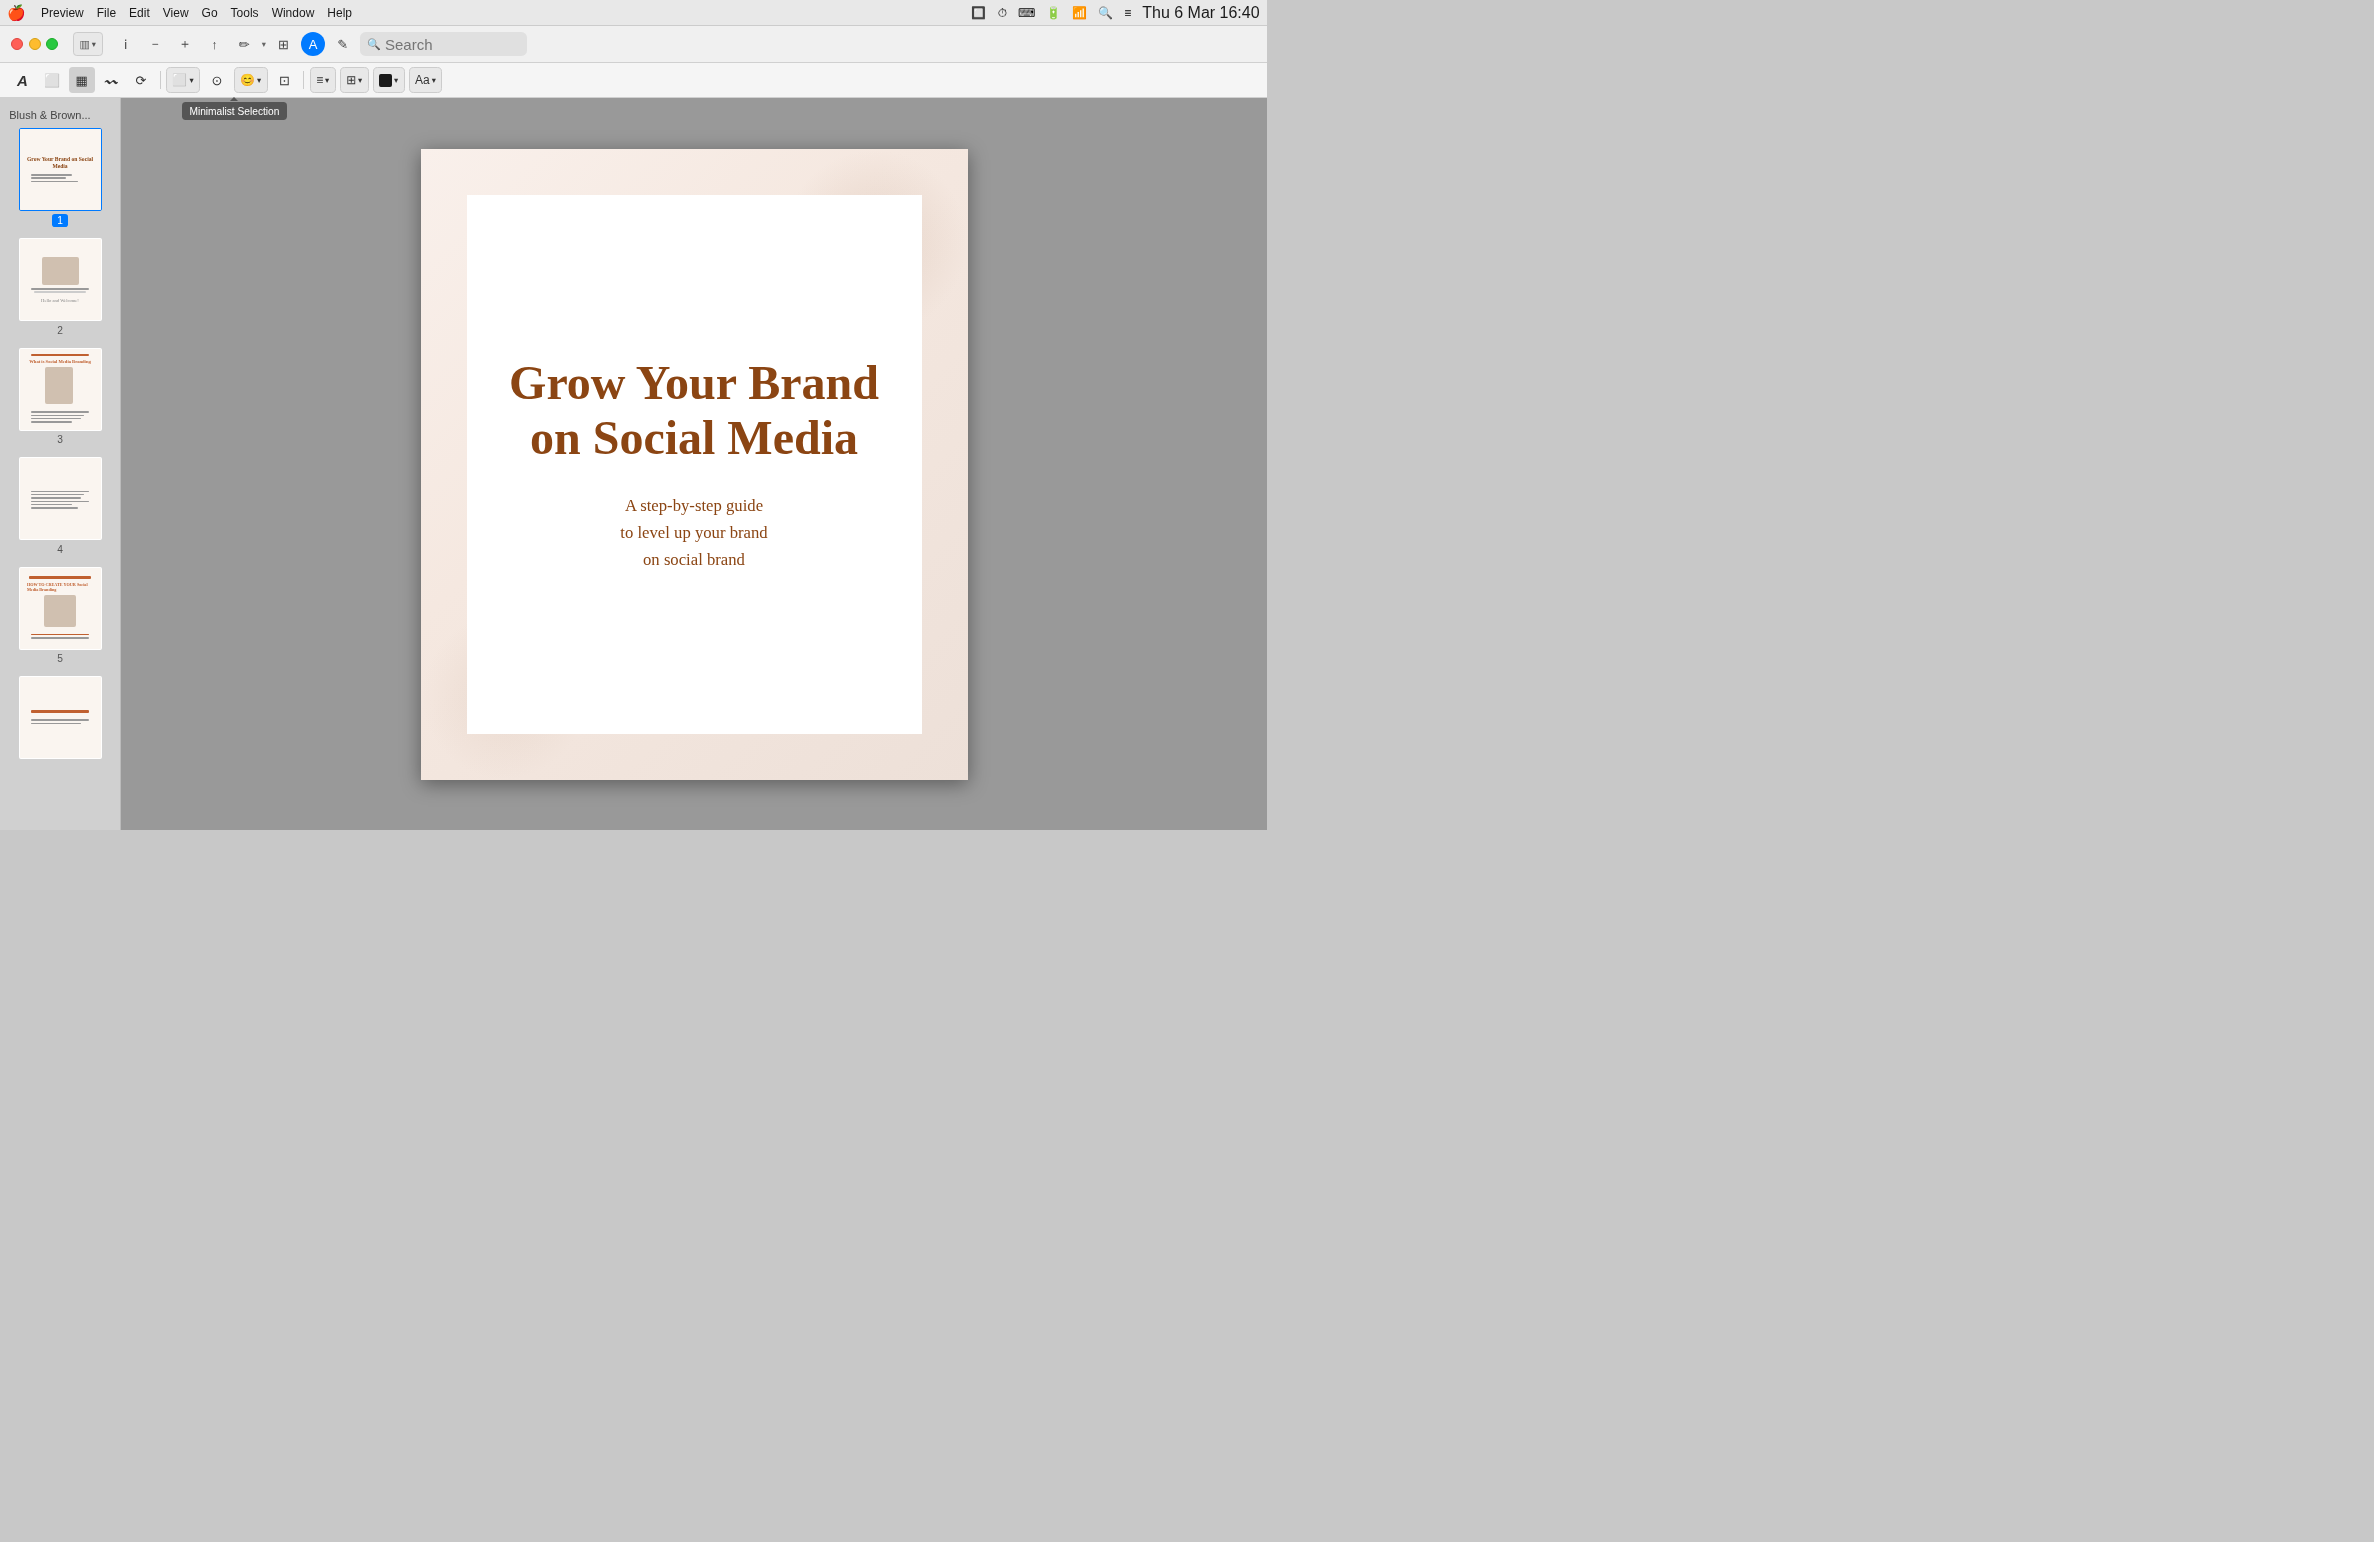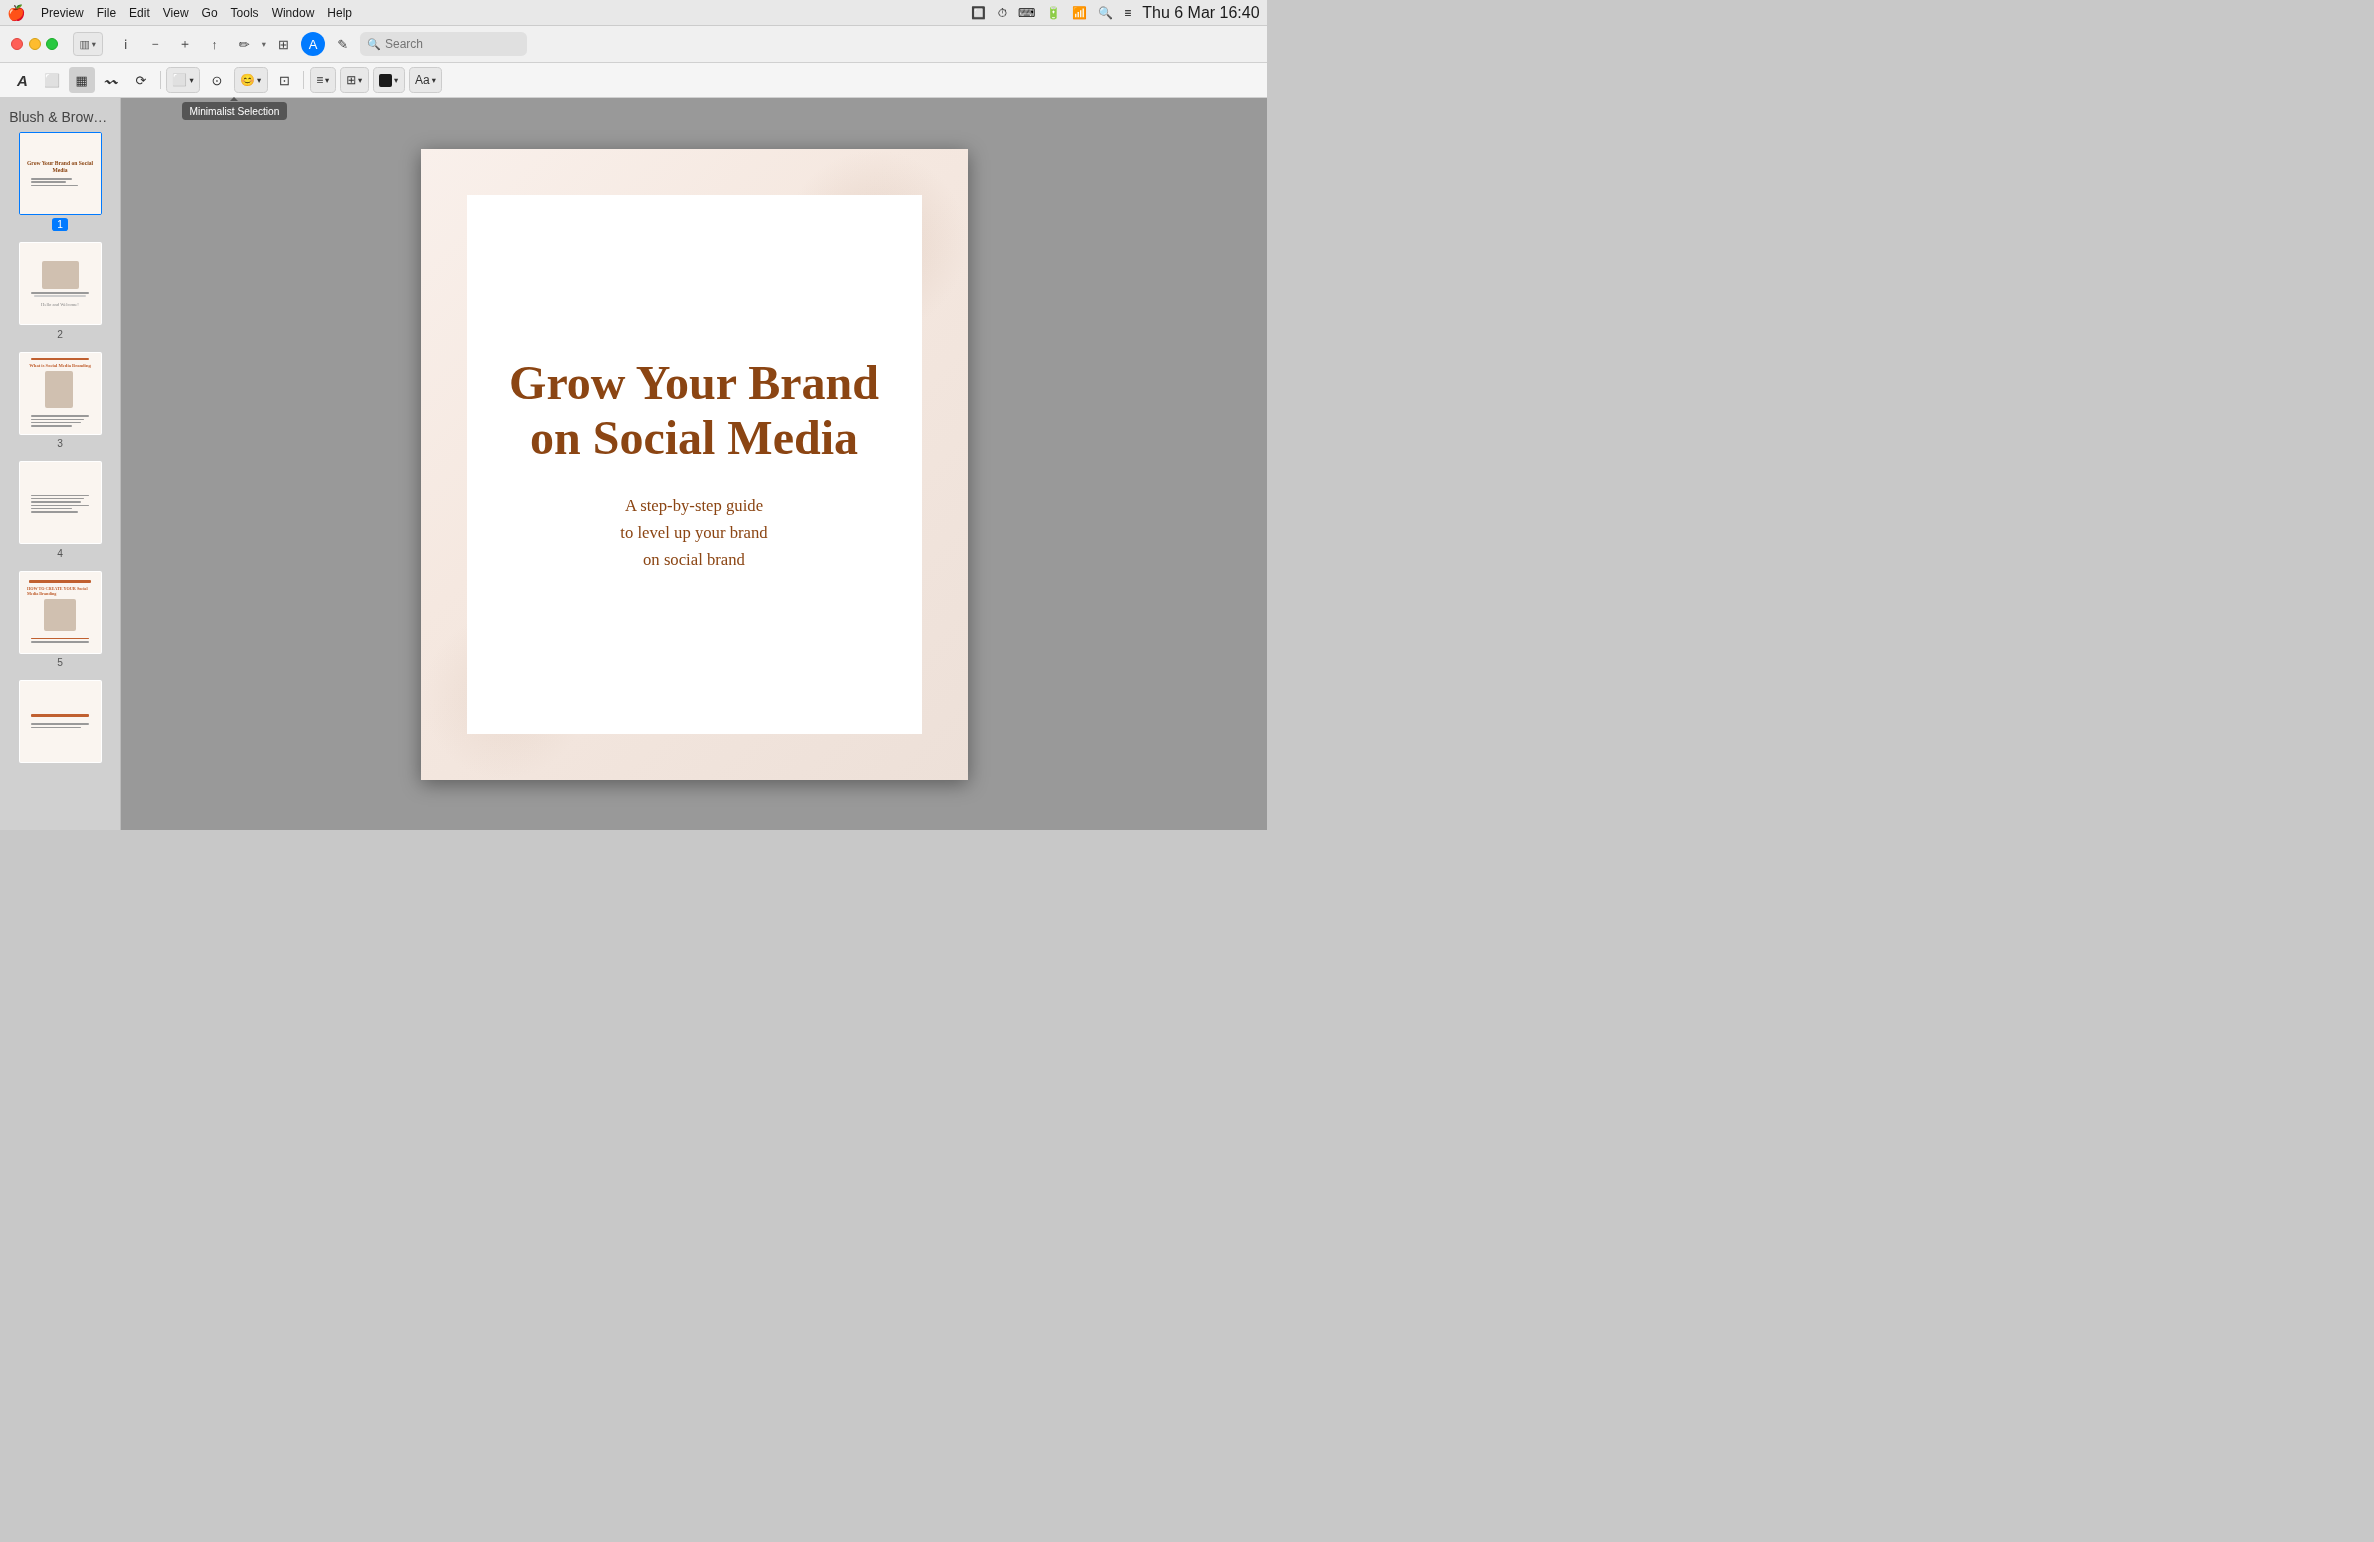--- a/index.html
+++ b/index.html
@@ -123,21 +123,21 @@
       border-radius: 5.6px;
       padding: 2.8px 7.4px;
       gap: 3.7px;
       width: 167px;
       height: 24px;
     }
     .search-box input {
       border: none;
       background: transparent;
       outline: none;
-      font-size: 12px;
+      font-size: 15px;
       color: #666;
       width: 100%;
     }
 
     
     .toolbar {
       display: flex;
       align-items: center;
       background: #f5f5f5;
       height: 35px;
@@ -224,21 +224,21 @@
     
     .sidebar {
       width: 121px;
       background: #d0d0d0;
       overflow-y: auto;
       overflow-x: hidden;
       border-right: 0.9px solid #bbb;
       padding: 7.4px 5.6px;
     }
     .sidebar-header {
-      font-size: 14px;
+      font-size: 11px;
       color: #444;
       padding: 3.7px 3.7px 7.4px;
       font-weight: 500;
       white-space: nowrap;
       overflow: hidden;
       text-overflow: ellipsis;
     }
     .thumbnail-item {
       display: flex;
       flex-direction: column;

